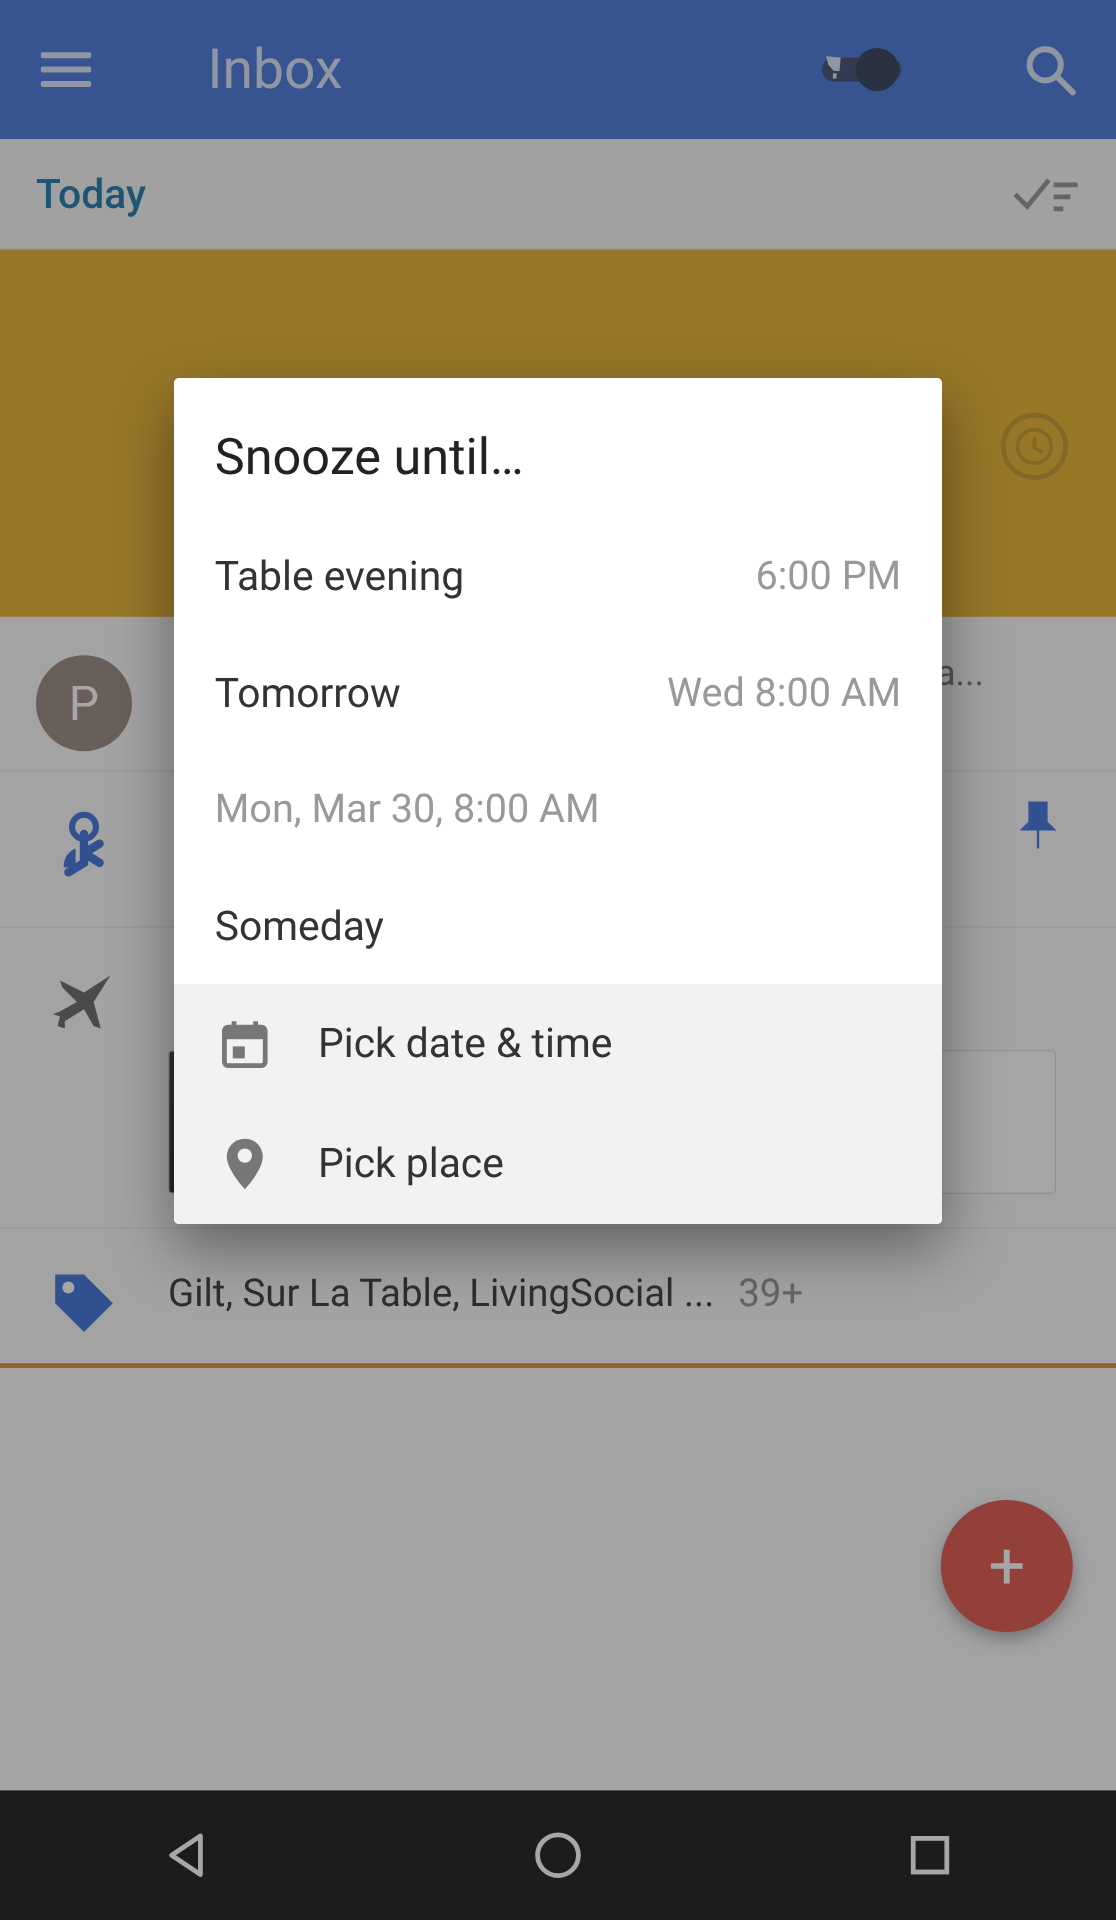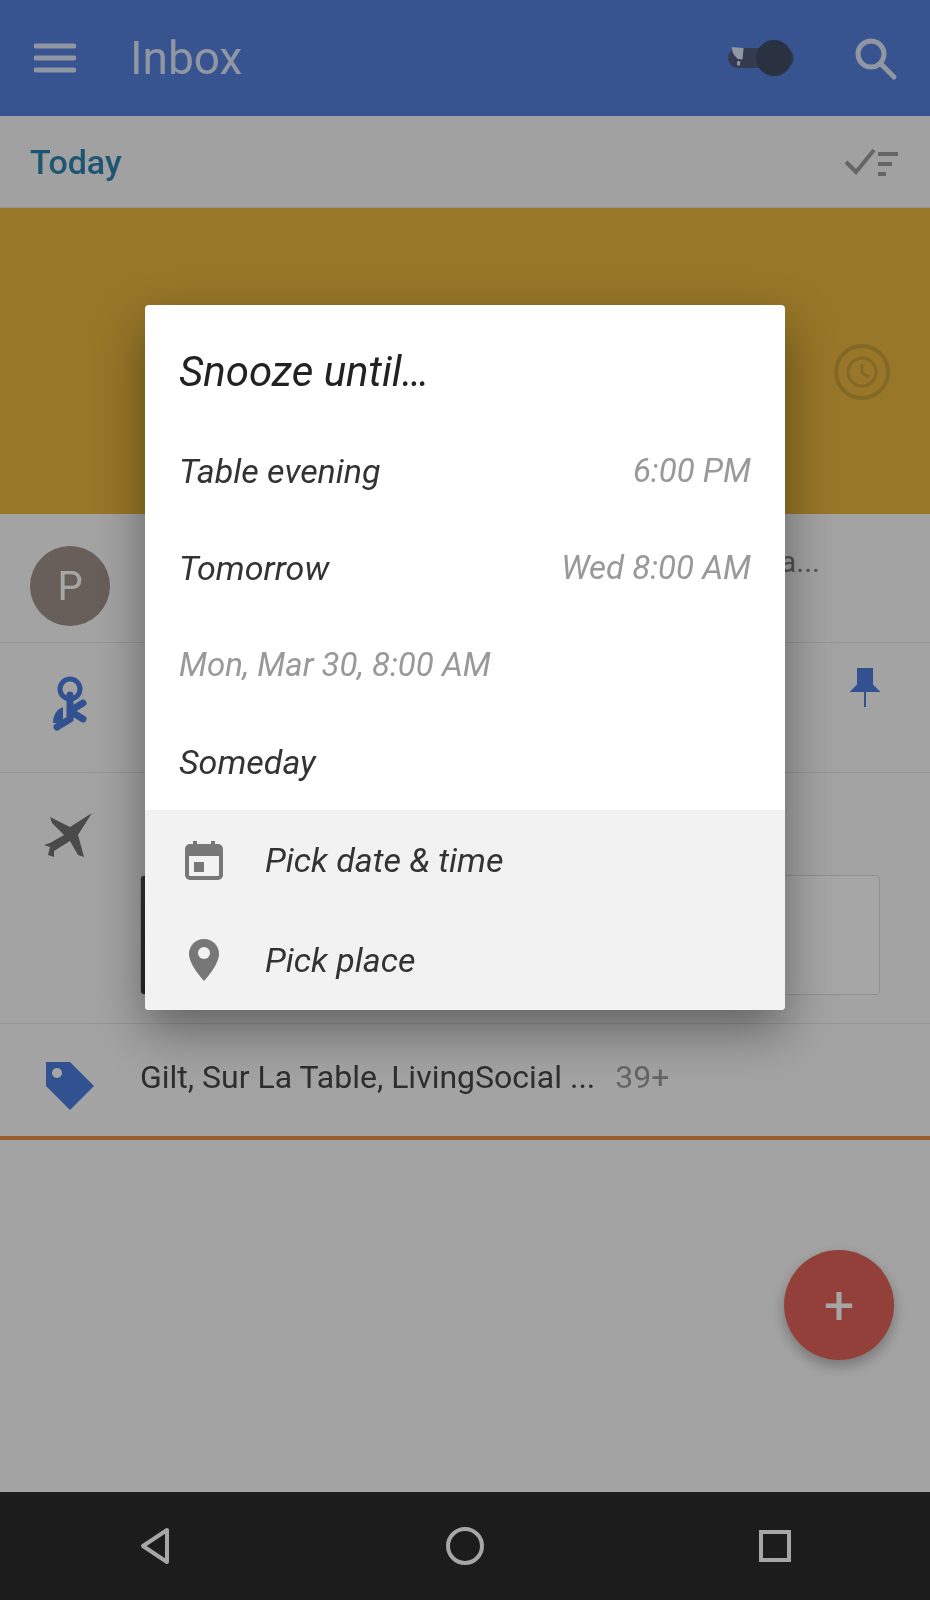--- a/index.html
+++ b/index.html
@@ -7,20 +7,21 @@
   body { position: relative; background: #fafafa; }
 
   
   .appbar {
     height: 116px;
     background: #3367d6;
     display: flex;
     align-items: center;
     padding: 0 28px;
     color: #d7e3fa;
+    gap: 43px;
   }
   .appbar .menu-btn { width: 54px; height: 54px; display:flex; align-items:center; justify-content:center; }
   .appbar .title { font-size: 46px; font-weight: 400; margin-left: 48px; flex: 1; }
   .appbar .pin-toggle { width: 90px; height: 44px; display:flex; align-items:center; justify-content:center; margin-right: 42px; }
   .appbar .search-btn { width: 54px; height: 54px; display:flex; align-items:center; justify-content:center; }
 
   
   .section-hdr {
     height: 92px;
     background: #f5f5f5;
@@ -112,28 +113,27 @@
   
   .scrim {
     position:absolute; inset:0;
     background: rgba(60,60,60,0.46);
     z-index: 10;
   }
 
   
   .dialog {
     position:absolute;
-    left: 145px; top: 305px;
+    left: 145px; top: 315px;
     width: 640px;
     background: #fff;
     border-radius: 4px;
     z-index: 20;
     box-shadow: 0 20px 50px rgba(0,0,0,0.4);
     overflow:hidden;
-    font-style:italic;
   }
   .dialog .dlg-title {
     font-size: 42px; color:#222; font-weight:400;
     padding: 42px 34px 26px 34px;
   }
   .dialog .opt {
     display:flex; align-items:center;
     padding: 0 34px;
     height: 97px;
     font-size: 34px;

